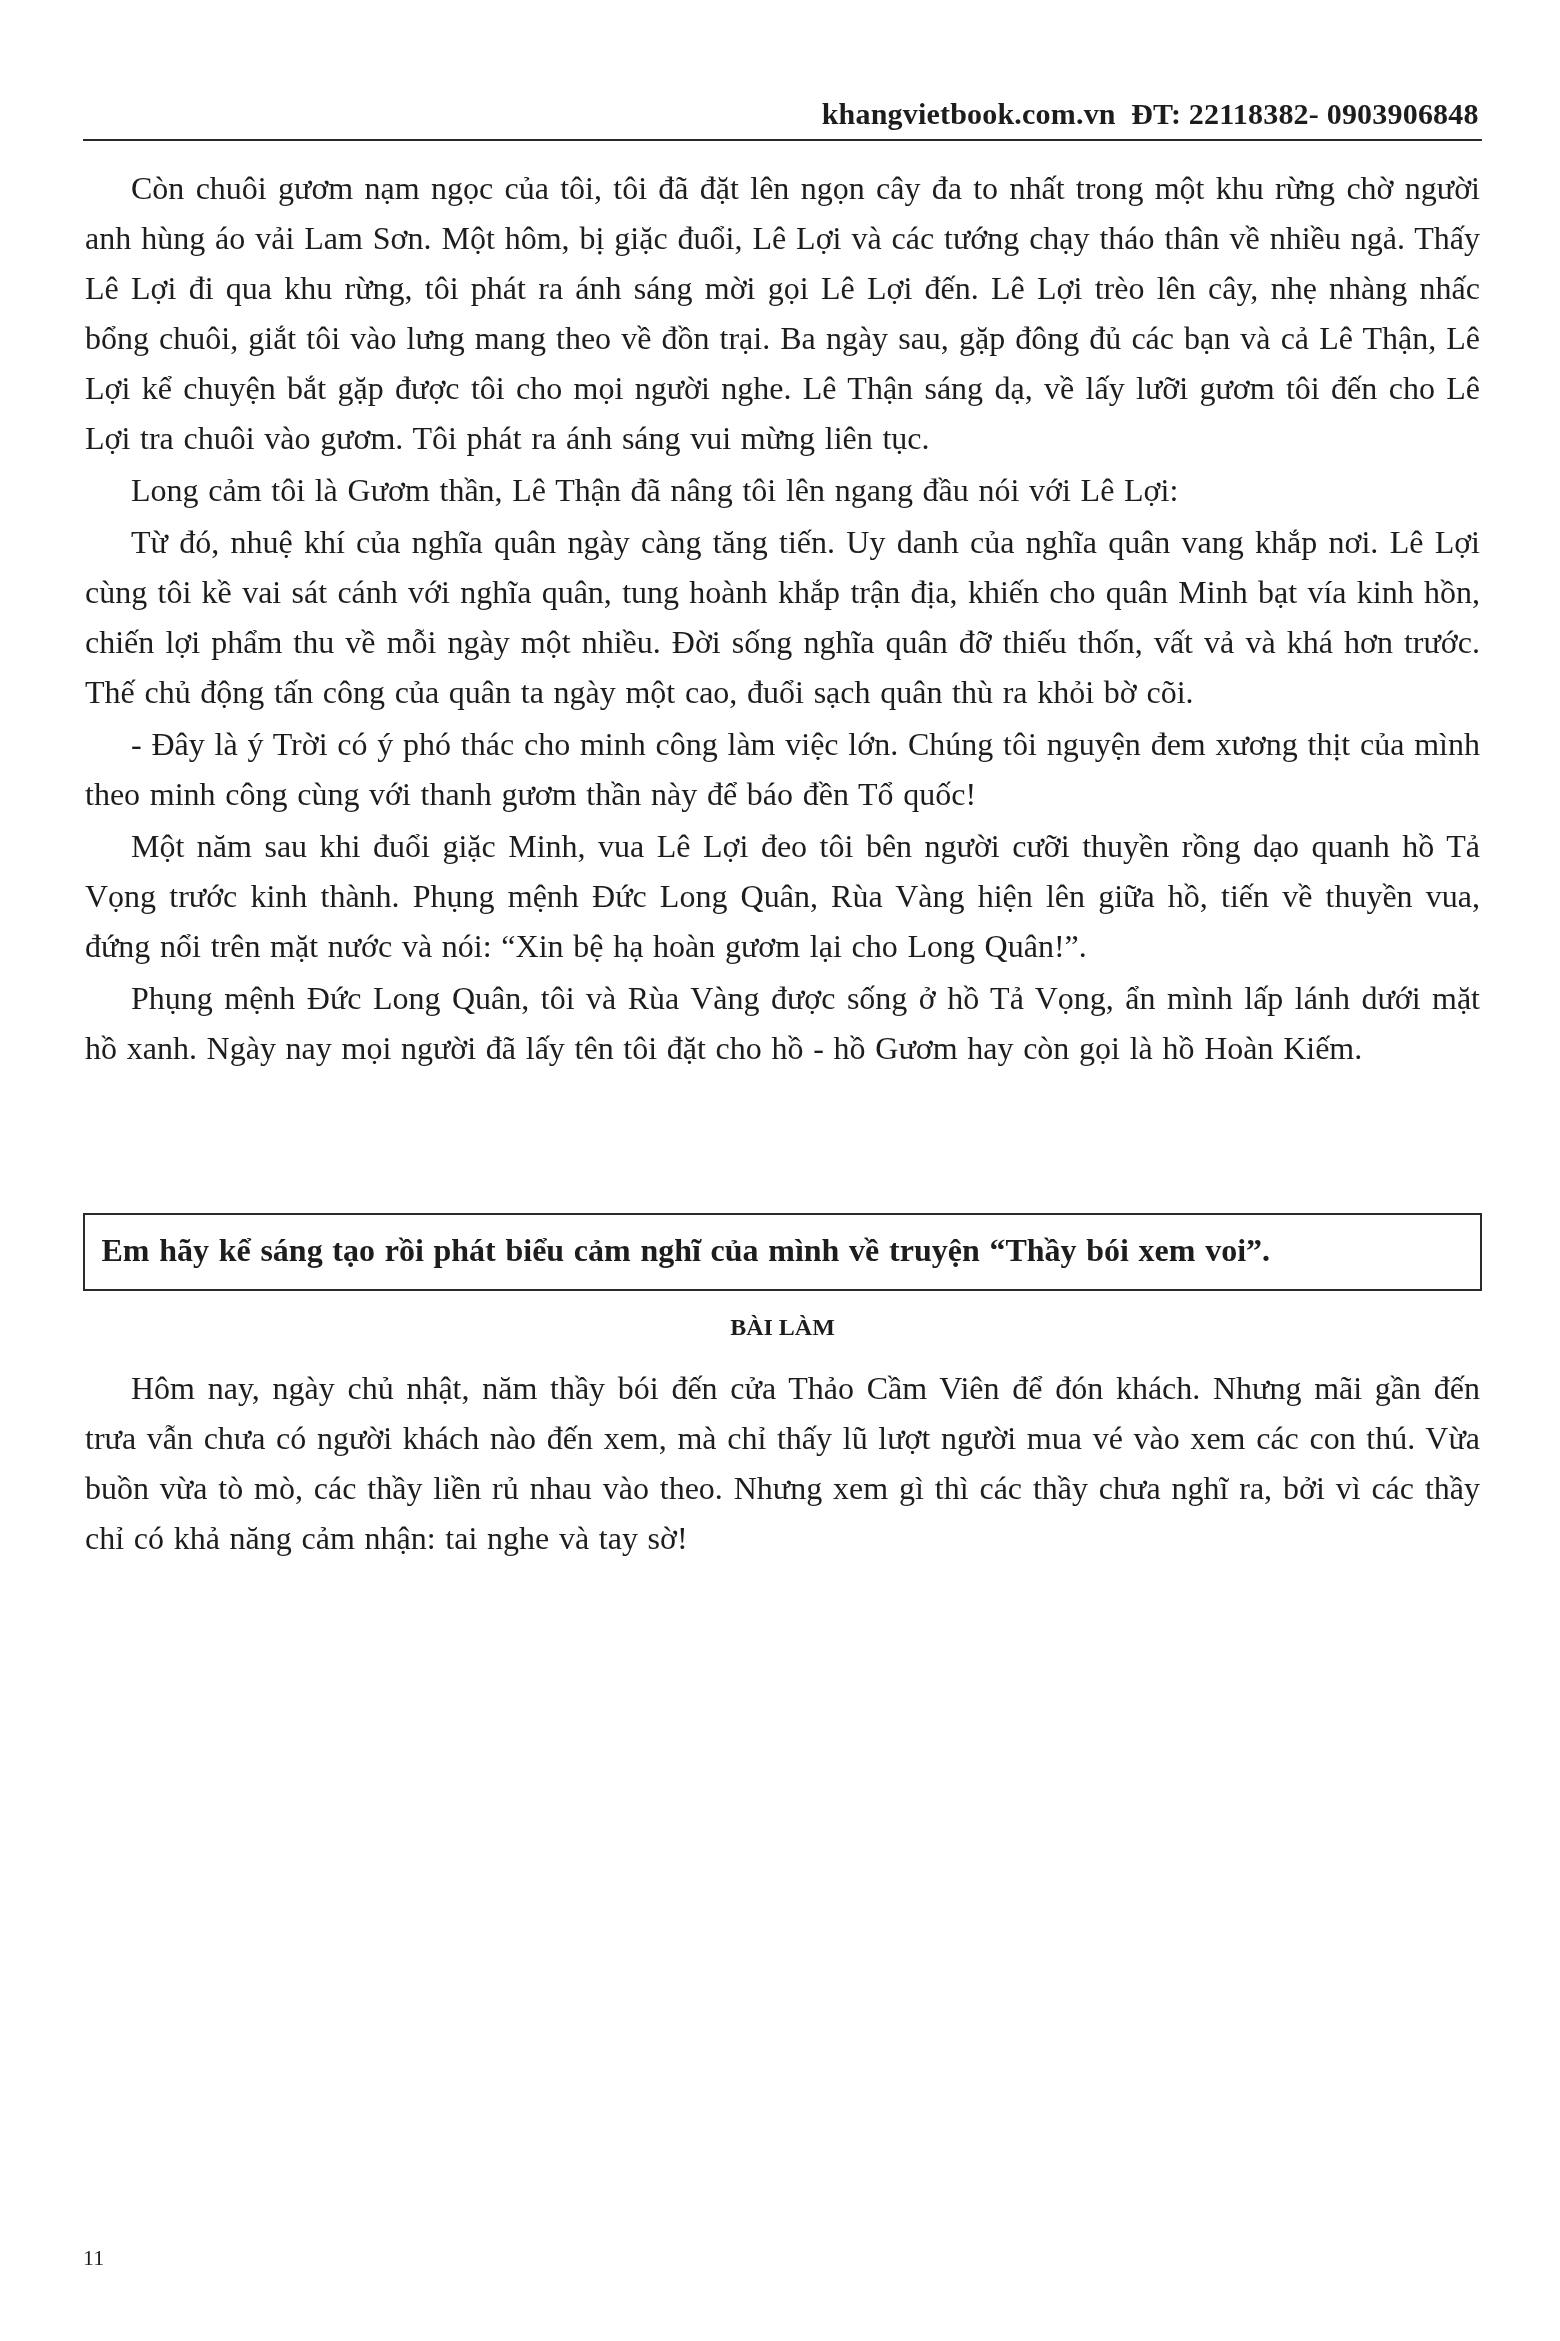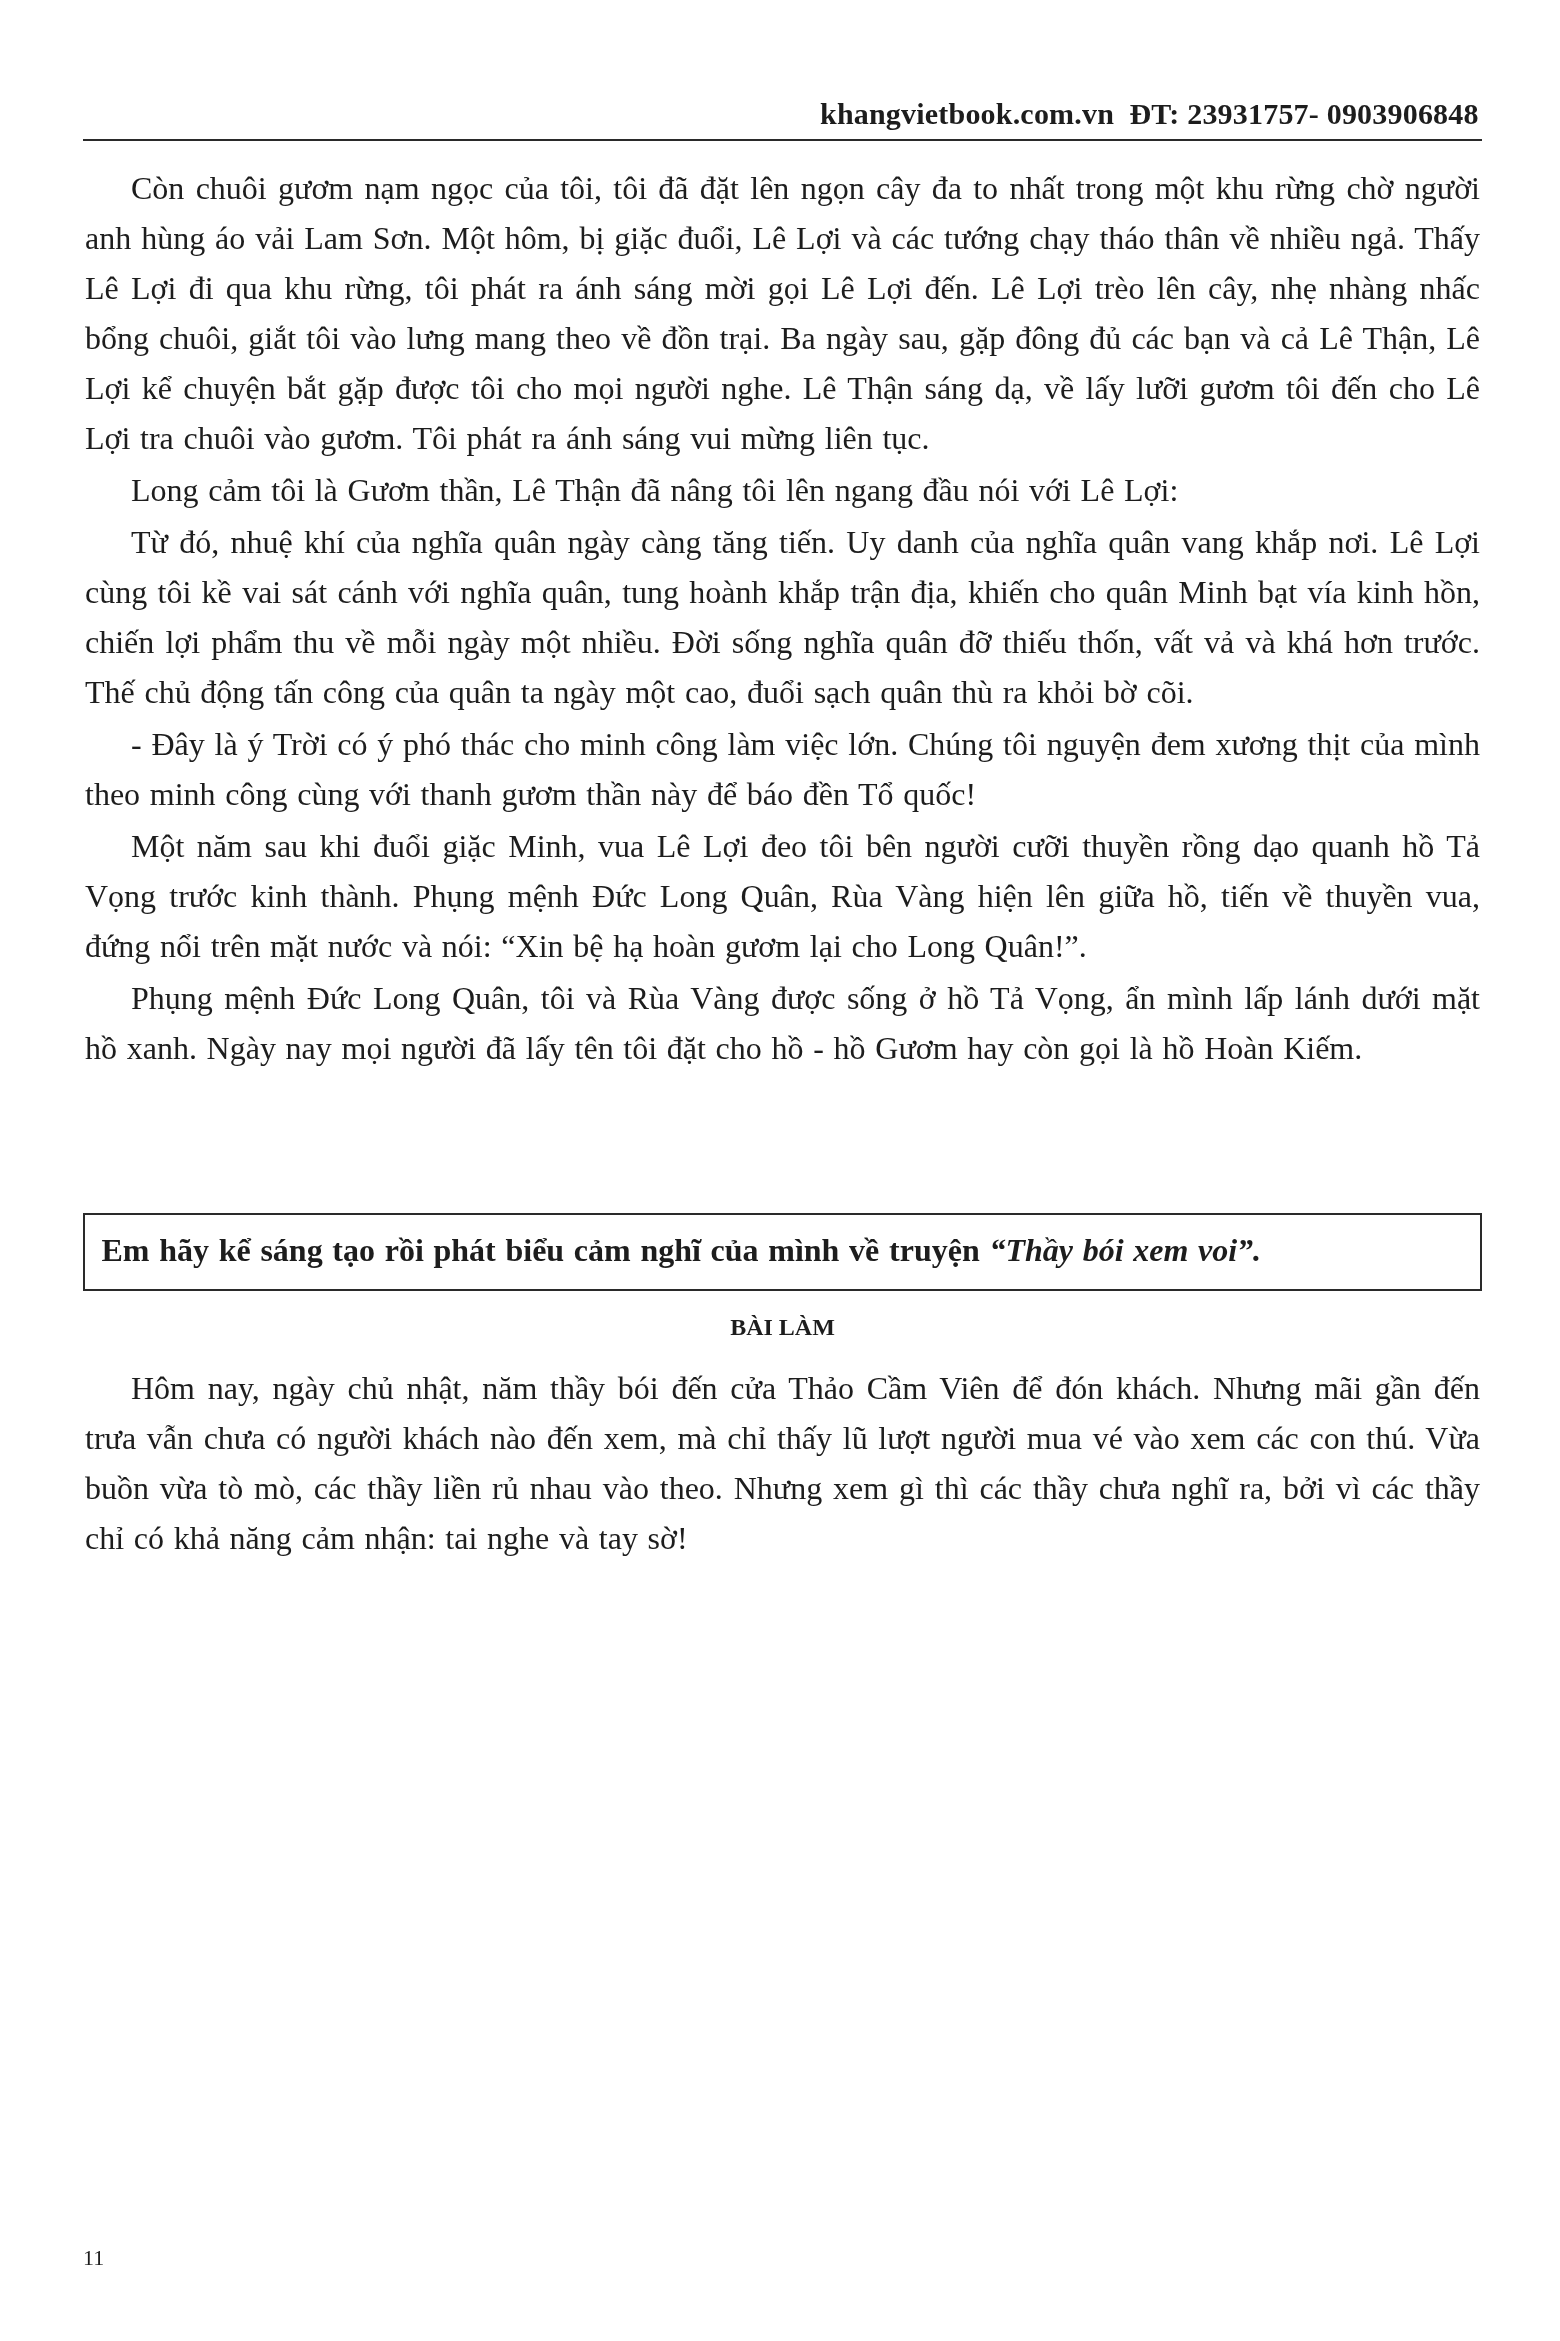--- a/index.html
+++ b/index.html
@@ -41,42 +41,41 @@
     margin-top: 140px;
     border: 2.5px solid #2a2a2a;
     padding: 11.6px 16.5px 15px 16.5px;
     font-size: 32px;
     line-height: 48px;
     font-weight: bold;
     text-align: justify;
     word-spacing: 1.7px;
   }
   .exercise-box .story-title {
-    font-style: italic;
   }
   .essay-heading {
     text-align: center;
     font-weight: bold;
     font-size: 24px;
     margin: 23px 0 21.5px 0;
   }
   .page-number {
     position: absolute;
     left: 83px;
     bottom: 71px;
     font-size: 22px;
   }
 </style>
 </head>
 <body>
 
 <div class="page">
 
   <div class="header">
-    <span>khangvietbook.com.vn</span>&nbsp;&nbsp;<span>ĐT: 23931757- 0903906848</span>
+    <span>khangvietbook.com.vn</span>&nbsp;&nbsp;<span>ĐT: 22118382- 0903906848</span>
   </div>
   <hr class="header-rule">
 
   <div class="body-text">
     <p>Còn chuôi gươm nạm ngọc của tôi, tôi đã đặt lên ngọn cây đa to nhất trong một khu rừng chờ người anh hùng áo vải Lam Sơn. Một hôm, bị giặc đuổi, Lê Lợi và các tướng chạy tháo thân về nhiều ngả. Thấy Lê Lợi đi qua khu rừng, tôi phát ra ánh sáng mời gọi Lê Lợi đến. Lê Lợi trèo lên cây, nhẹ nhàng nhấc bổng chuôi, giắt tôi vào lưng mang theo về đồn trại. Ba ngày sau, gặp đông đủ các bạn và cả Lê Thận, Lê Lợi kể chuyện bắt gặp được tôi cho mọi người nghe. Lê Thận sáng dạ, về lấy lưỡi gươm tôi đến cho Lê Lợi tra chuôi vào gươm. Tôi phát ra ánh sáng vui mừng liên tục.</p>
     <p>Long cảm tôi là Gươm thần, Lê Thận đã nâng tôi lên ngang đầu nói với Lê Lợi:</p>
     <p>Từ đó, nhuệ khí của nghĩa quân ngày càng tăng tiến. Uy danh của nghĩa quân vang khắp nơi. Lê Lợi cùng tôi kề vai sát cánh với nghĩa quân, tung hoành khắp trận địa, khiến cho quân Minh bạt vía kinh hồn, chiến lợi phẩm thu về mỗi ngày một nhiều. Đời sống nghĩa quân đỡ thiếu thốn, vất vả và khá hơn trước. Thế chủ động tấn công của quân ta ngày một cao, đuổi sạch quân thù ra khỏi bờ cõi.</p>
     <p>-   Đây là ý Trời có ý phó thác cho minh công làm việc lớn. Chúng tôi nguyện đem xương thịt của mình theo minh công cùng với thanh gươm thần này để báo đền Tổ quốc!</p>
     <p>Một năm sau khi đuổi giặc Minh, vua Lê Lợi đeo tôi bên người cưỡi thuyền rồng dạo quanh hồ Tả Vọng trước kinh thành. Phụng mệnh Đức Long Quân, Rùa Vàng hiện lên giữa hồ, tiến về thuyền vua, đứng nổi trên mặt nước và nói: “Xin bệ hạ hoàn gươm lại cho Long Quân!”.</p>
     <p>Phụng mệnh Đức Long Quân, tôi và Rùa Vàng được sống ở hồ Tả Vọng, ẩn mình lấp lánh dưới mặt hồ xanh. Ngày nay mọi người đã lấy tên tôi đặt cho hồ - hồ Gươm hay còn gọi là hồ Hoàn Kiếm.</p>

